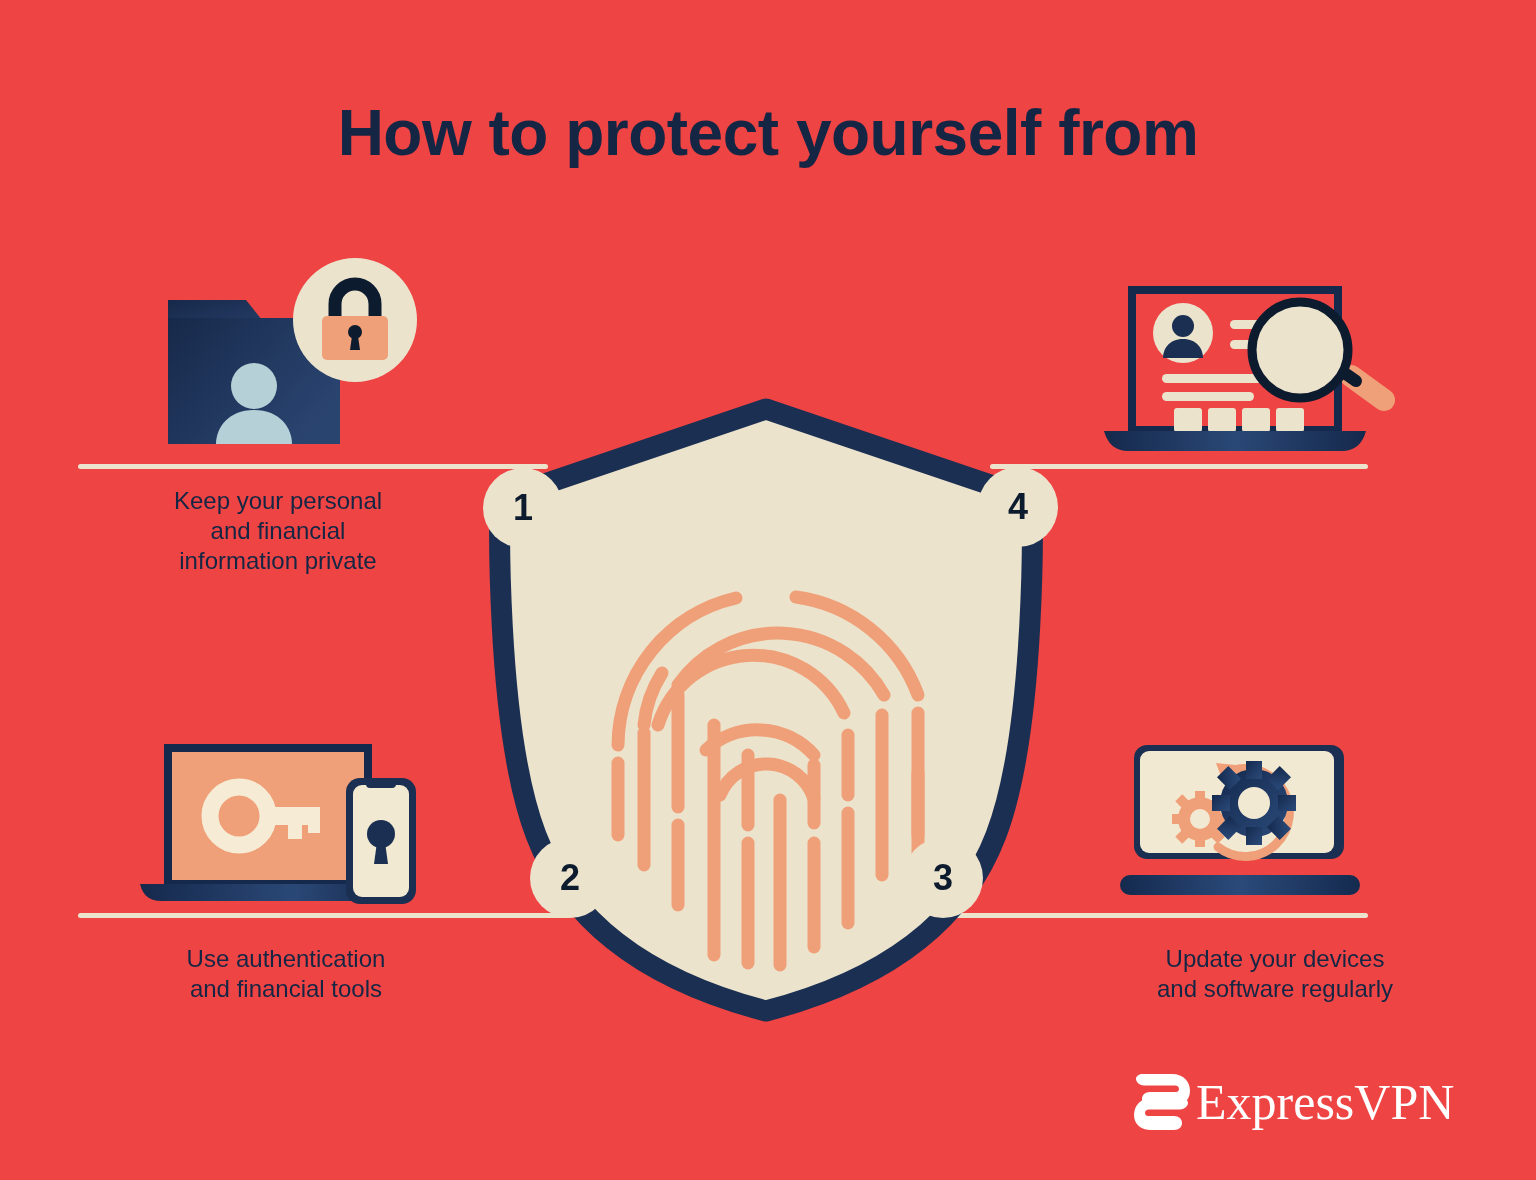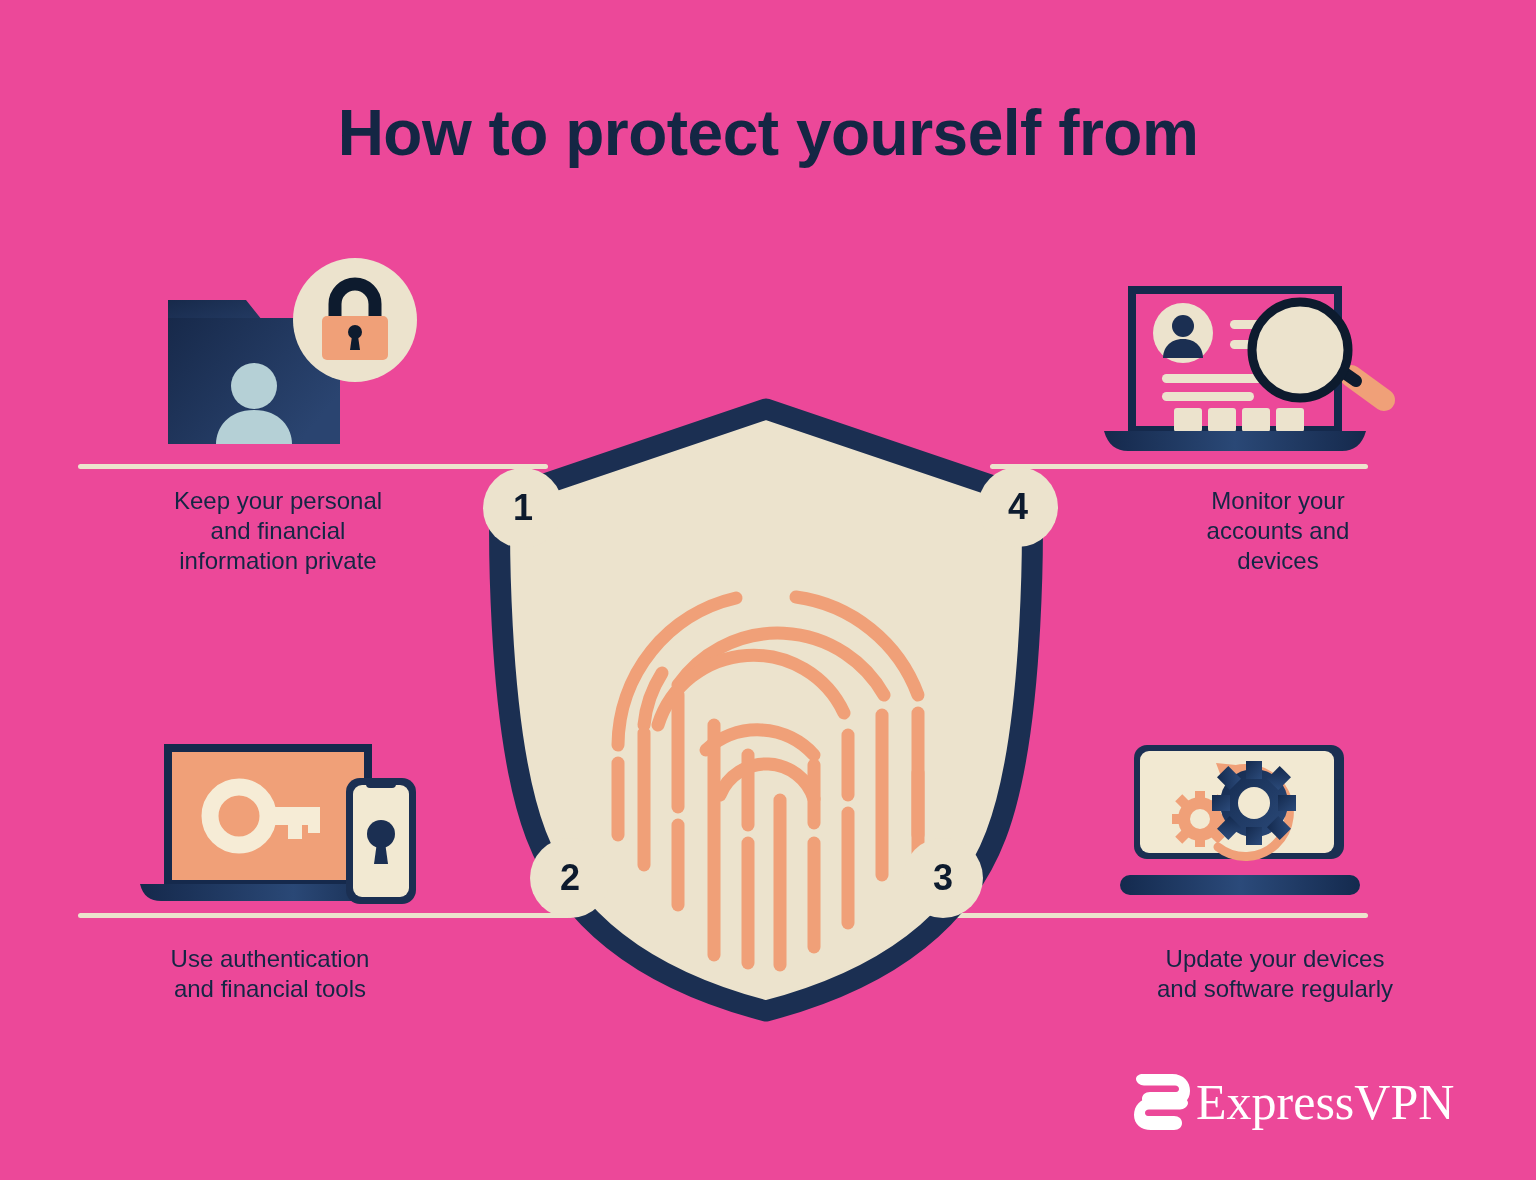--- a/index.html
+++ b/index.html
@@ -8,21 +8,21 @@
     padding: 0;
     background: #b5d0d6;
   }
   body {
     font-family: "Liberation Sans", sans-serif;
   }
   #infographic {
     position: relative;
     width: 1536px;
     height: 1180px;
-    background: #ec4899;
+    background: #ef4444;
     overflow: hidden;
   }
 
   
   .title {
     position: absolute;
     left: 0;
     top: 96px;
     width: 1536px;
     text-align: center;
@@ -51,21 +51,21 @@
   .caption {
     position: absolute;
     text-align: center;
     color: #142644;
     font-size: 24px;
     line-height: 1.26;
     font-weight: 400;
   }
   .cap-1 { left: 58px;   top: 486px; width: 440px; }
   .cap-4 { left: 1058px; top: 486px; width: 440px; }
-  .cap-2 { left: 50px;   top: 944px; width: 440px; }
+  .cap-2 { left: 66px;   top: 944px; width: 440px; }
   .cap-3 { left: 1050px; top: 944px; width: 450px; }
 
   
   .icon-slot { position: absolute; }
   .icon-folder  { left: 150px;  top: 258px; }
   .icon-laptop  { left: 1088px; top: 278px; }
   .icon-devices { left: 128px;  top: 738px; }
   .icon-tablet  { left: 1098px; top: 733px; }
 
   
@@ -332,25 +332,20 @@
   <div class="badge badge-4">
     <span>4</span>
   </div>
 
   <div class="caption cap-1">
     <div>Keep your personal</div>
     <div>and financial</div>
     <div>information private</div>
   </div>
 
-  <div class="caption cap-4">
-    <div>Monitor your</div>
-    <div>accounts and</div>
-    <div>devices</div>
-  </div>
 
   <div class="caption cap-2">
     <div>Use authentication</div>
     <div>and financial tools</div>
   </div>
 
   <div class="caption cap-3">
     <div>Update your devices</div>
     <div>and software regularly</div>
   </div>

